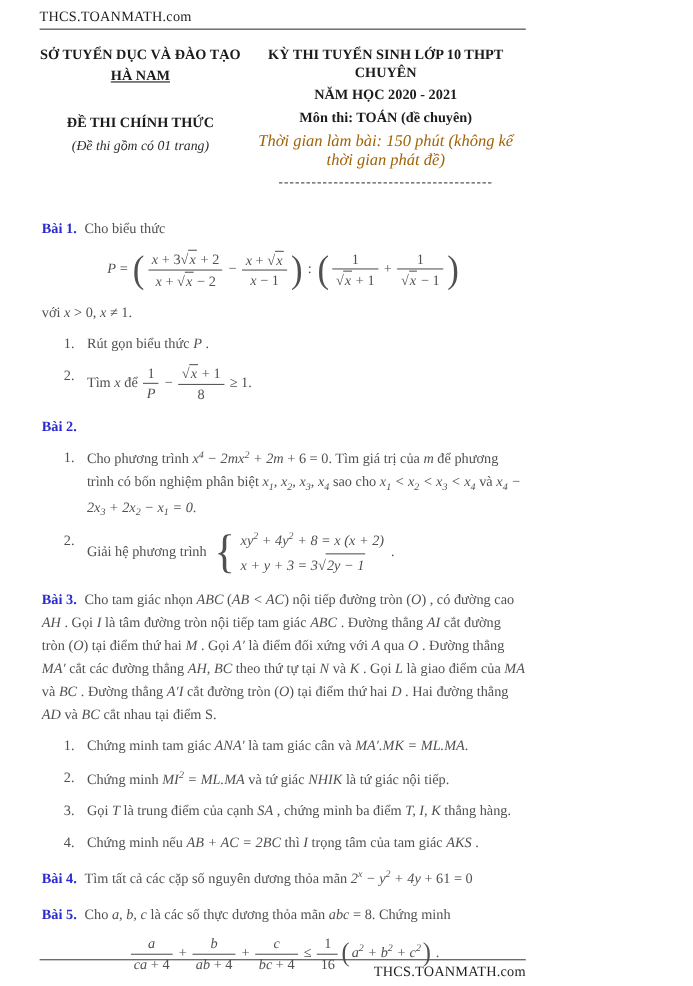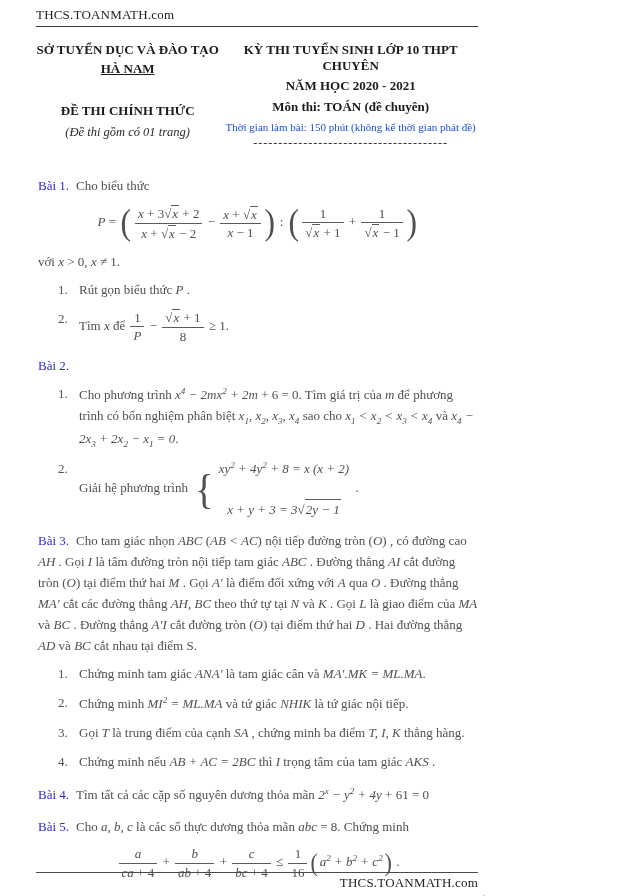--- a/index.html
+++ b/index.html
@@ -16,41 +16,41 @@
   .exam-header{display:flex;margin:15px 28px 0 34px;color:#1b1b1b;}
   .hcol{text-align:center;}
   .hleft{width:42%;}
   .hright{width:58%;}
   .hl1,.hr1,.hr2,.hr3,.hl3{font-weight:bold;font-size:13px;}
   .hl2{font-weight:bold;text-decoration:underline;margin-top:3px;display:inline-block;font-size:13px;}
   .hl3{margin-top:26px;}
   .hl4{font-style:italic;margin-top:6px;font-size:12.5px;color:#2a2a2a;}
   .hr2{margin-top:4px;}
   .hr3{margin-top:5px;text-align:center;}
-  .hr4{margin-top:6px;font-size:11px;color:#1d4ed8;}
+  .hr4{font-style:italic;margin-top:6px;font-size:15px;color:#a16207;}
   .hr5{margin-top:3px;letter-spacing:1px;color:#2a2a2a;font-size:12px;}
   
   .content{margin:24px 30px 0 38px;}
   .para{margin:5px 0;line-height:1.62;}
   .head{margin-top:11px;}
-  .plabel{color:var(--label,#2b2bd0);font-weight:normal;margin-right:7px;}
+  .plabel{color:var(--label,#2b2bd0);font-weight:bold;margin-right:7px;}
   .display{text-align:center;margin:9px 0 10px 0;line-height:1.2;}
   .mvar{font-style:italic;}
   .msup{font-style:italic;font-size:70%;}
   .msub{font-style:italic;font-size:70%;}
   .frac{display:inline-block;vertical-align:middle;text-align:center;line-height:1.2;margin:0 2px;}
   .frac .num{display:block;padding:0 3px 1px 3px;border-bottom:1px solid #5a5a5a;}
   .frac .den{display:block;padding:1px 3px 0 3px;}
   .sqrt{white-space:nowrap;display:inline-block;}
   .sqrt .rad{display:inline-block;}
   .sqrt .arg{display:inline-block;border-top:1px solid #5a5a5a;padding:0 1px;}
   .bigp{display:inline-block;vertical-align:middle;line-height:0;font-weight:400;margin:0 1px;transform:scaleX(0.9);}
   .cases{display:inline-flex;align-items:center;vertical-align:middle;margin:0 3px;}
   .cases .brace{font-size:3.3em;line-height:0;font-weight:400;margin-right:4px;transform:scaleX(0.9);}
-  .crows{display:inline-flex;flex-direction:column;text-align:center;row-gap:20px;}
+  .crows{display:inline-flex;flex-direction:column;text-align:left;row-gap:2px;}
   .crow{display:block;line-height:1.5;}
   .plist{margin:2px 0 8px 20px;}
   .li-row{display:flex;margin:8px 0;line-height:1.6;}
   .li-num{width:21px;flex:none;}
   .li-body{flex:1;}
   
   .het{text-align:right;margin-top:15px;color:#6d28d9;letter-spacing:0.5px;}
   .bottombar{position:absolute;left:0;right:0;bottom:5px;}
   .bottomline{margin:0 30px 2px 36px;border-top:1.2px solid #4a4a4a;height:0;}
   .bbrand{display:block;text-align:right;margin-right:30px;}

